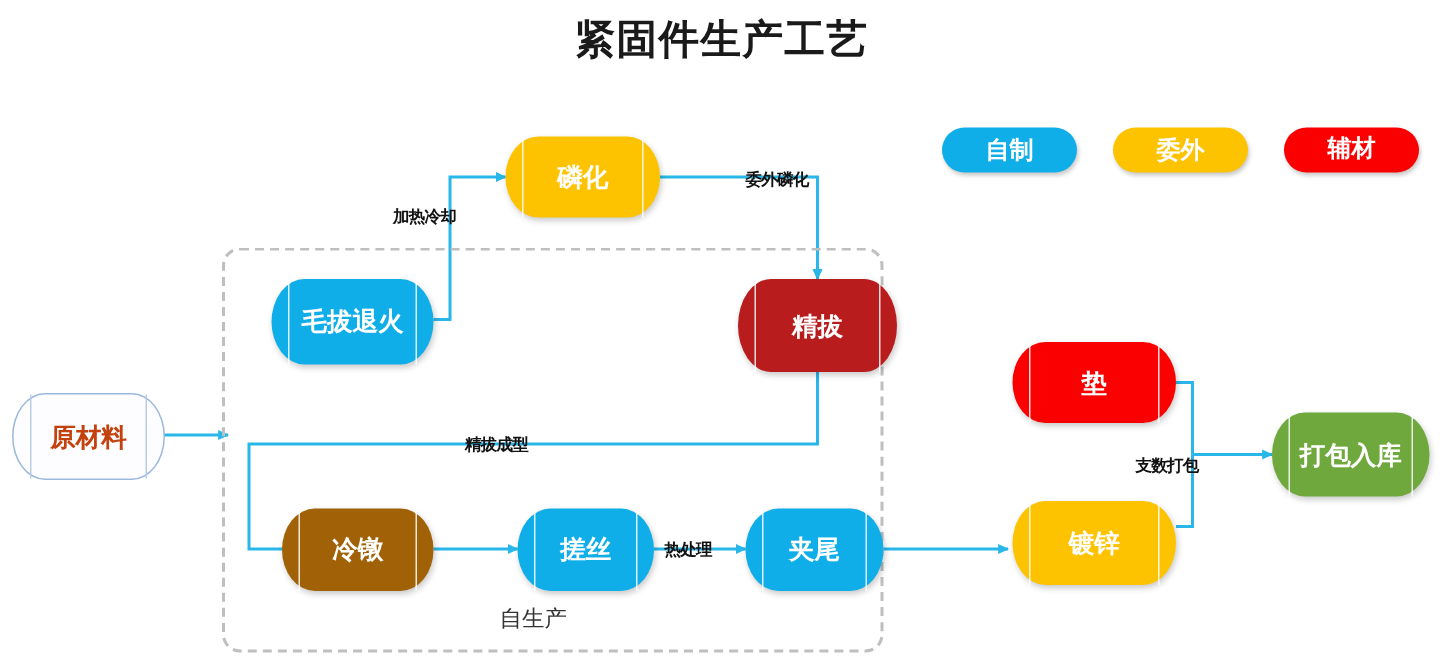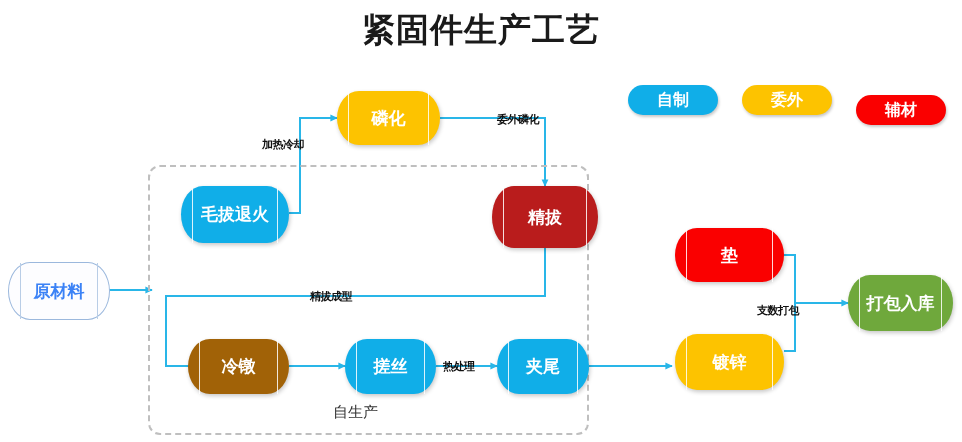--- a/index.html
+++ b/index.html
@@ -9,21 +9,21 @@
     font-family:"DejaVu Sans","Liberation Sans",sans-serif;
     overflow:hidden;
   }
   #stage{position:relative;width:962px;height:442px;}
 
   
   .title{
     position:absolute;left:0;top:8px;width:962px;
     text-align:center;
     font-family:"DejaVu Serif","Liberation Serif",serif;
-    font-size:33px;font-weight:700;color:#1a1a1a;
+    font-size:27px;font-weight:700;color:#1a1a1a;
     letter-spacing:1px;
     white-space:nowrap;
   }
 
   
   #wires{position:absolute;left:0;top:0;width:962px;height:442px;}
 
   
   .pill{
     position:absolute;
@@ -50,21 +50,21 @@
   .node::before,.node::after{
     content:"";position:absolute;top:0;bottom:0;width:0;
     border-left:1px solid rgba(255,255,255,.85);
   }
   .node::before{left:11px;}
   .node::after{right:11px;}
 
   .node span{position:relative;z-index:2;}
 
   .node.raw{
-    color:#3b82f6;
+    color:#c2410c;
     background:#fdfdff;
     border:1px solid #9bb8dd;
     box-shadow:none;
     font-weight:700;
   }
   .node.raw::before,.node.raw::after{border-left:1px solid #b9cde6;}
 
   
   .group{
     position:absolute;
@@ -126,21 +126,21 @@
       <path d="M784,351 L795,351 L795,303"></path>
     </g>
   </svg>
 
   <div class="pill" style="left:628px;top:85px;width:90px;background:#10aee8;">
     <span>自制</span>
   </div>
   <div class="pill" style="left:742px;top:85px;width:90px;background:#fdc300;">
     <span>委外</span>
   </div>
-  <div class="pill" style="left:856px;top:95px;width:90px;background:#fa0000;">
+  <div class="pill" style="left:856px;top:85px;width:90px;background:#fa0000;font-family:Liberation Mono, monospace;">
     <span>辅材</span>
   </div>
 
   <div class="group" style="left:148px;top:165px;width:437px;height:266px;"></div>
   <div class="group-label" style="left:333px;top:403px;">自生产</div>
 
   <div class="node raw" style="left:8px;top:262px;width:100px;height:56px;">
     <span>原材料</span>
   </div>
 

